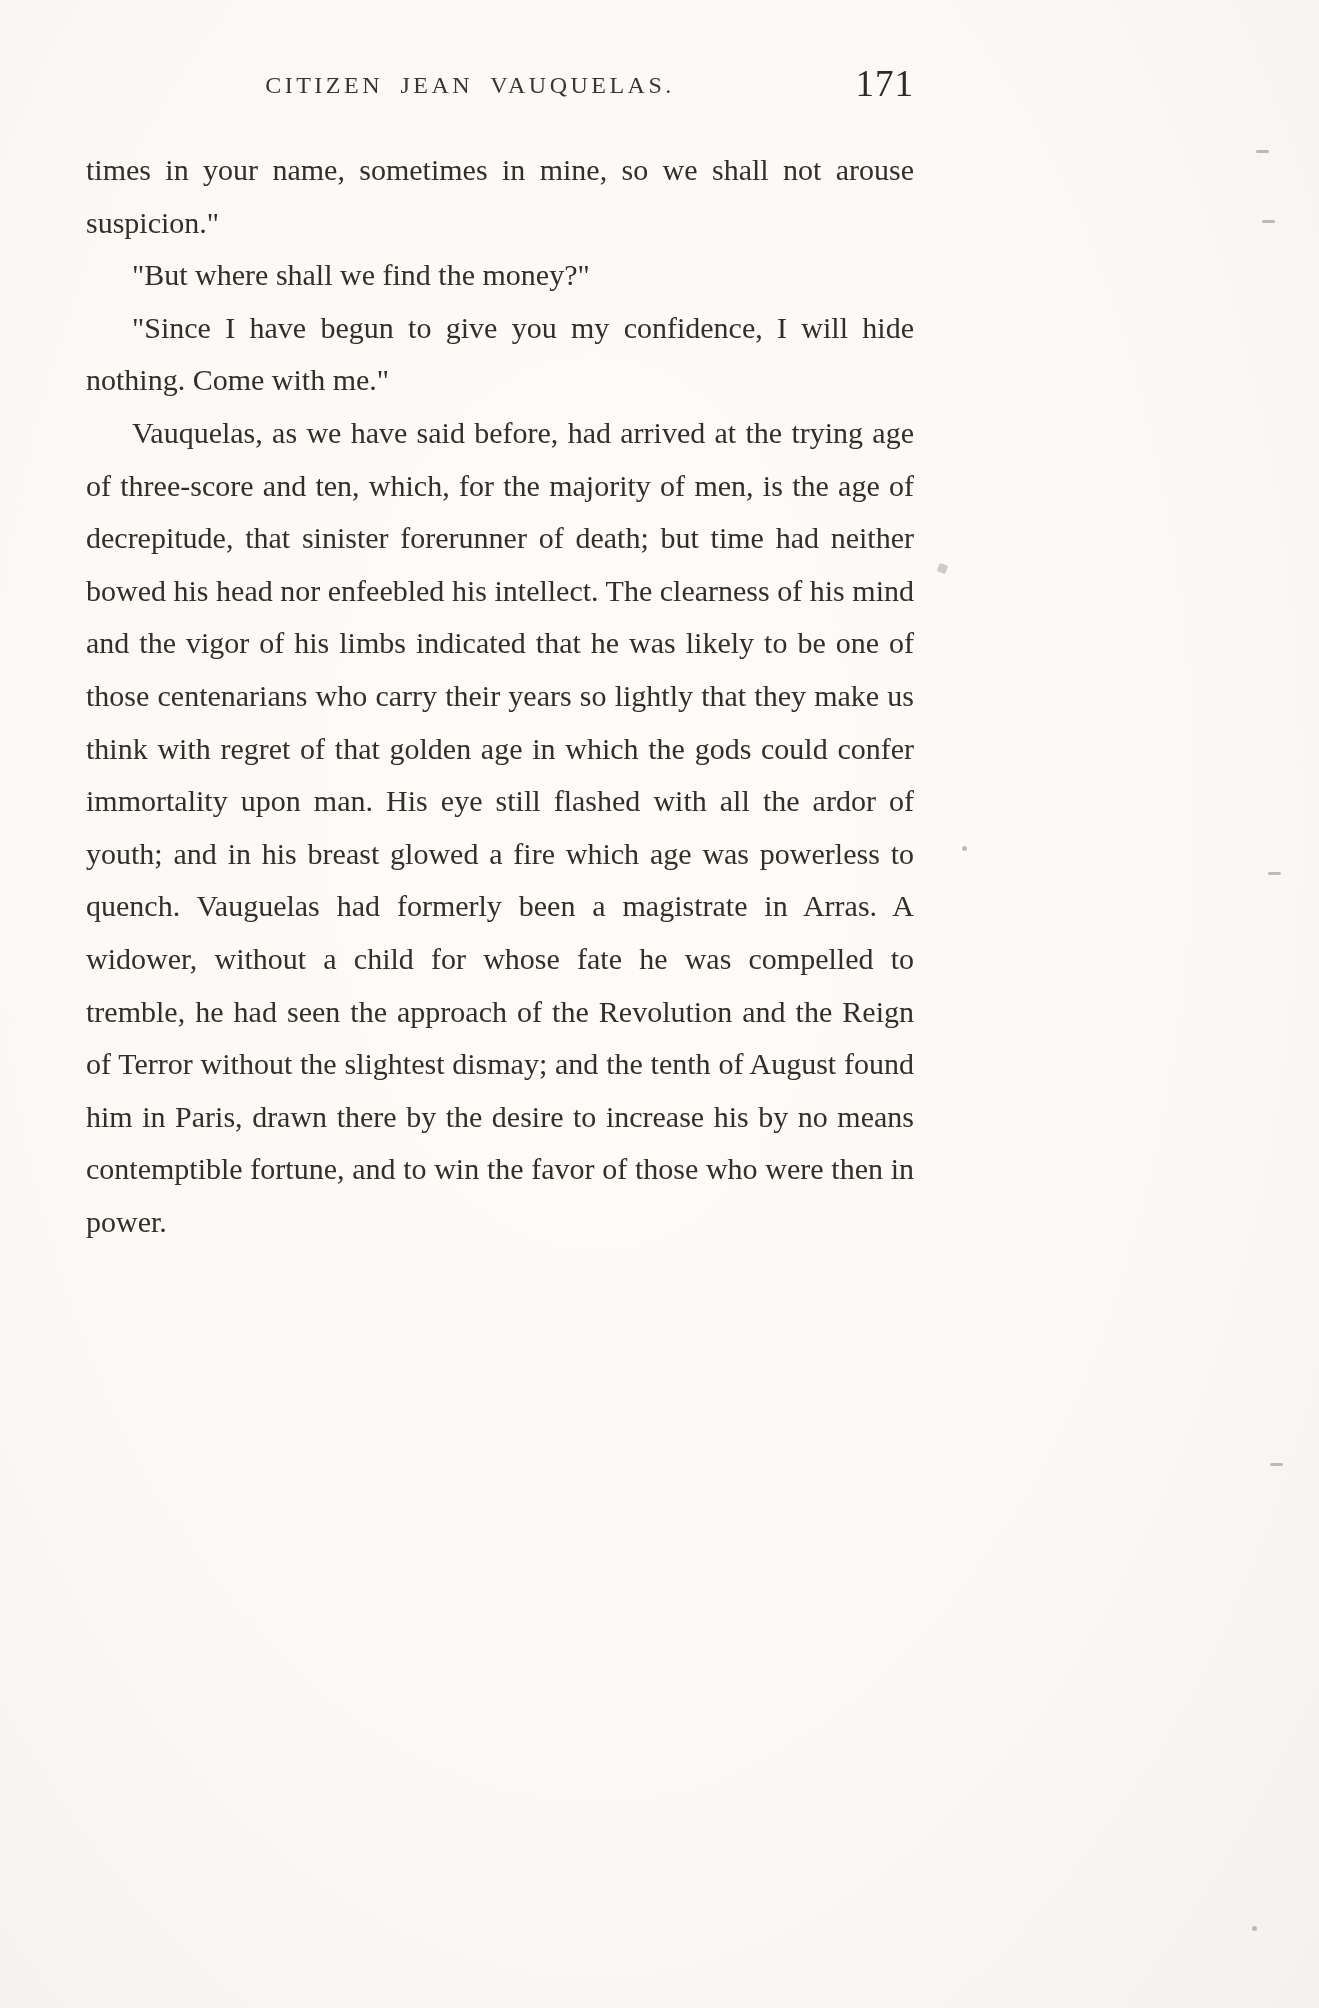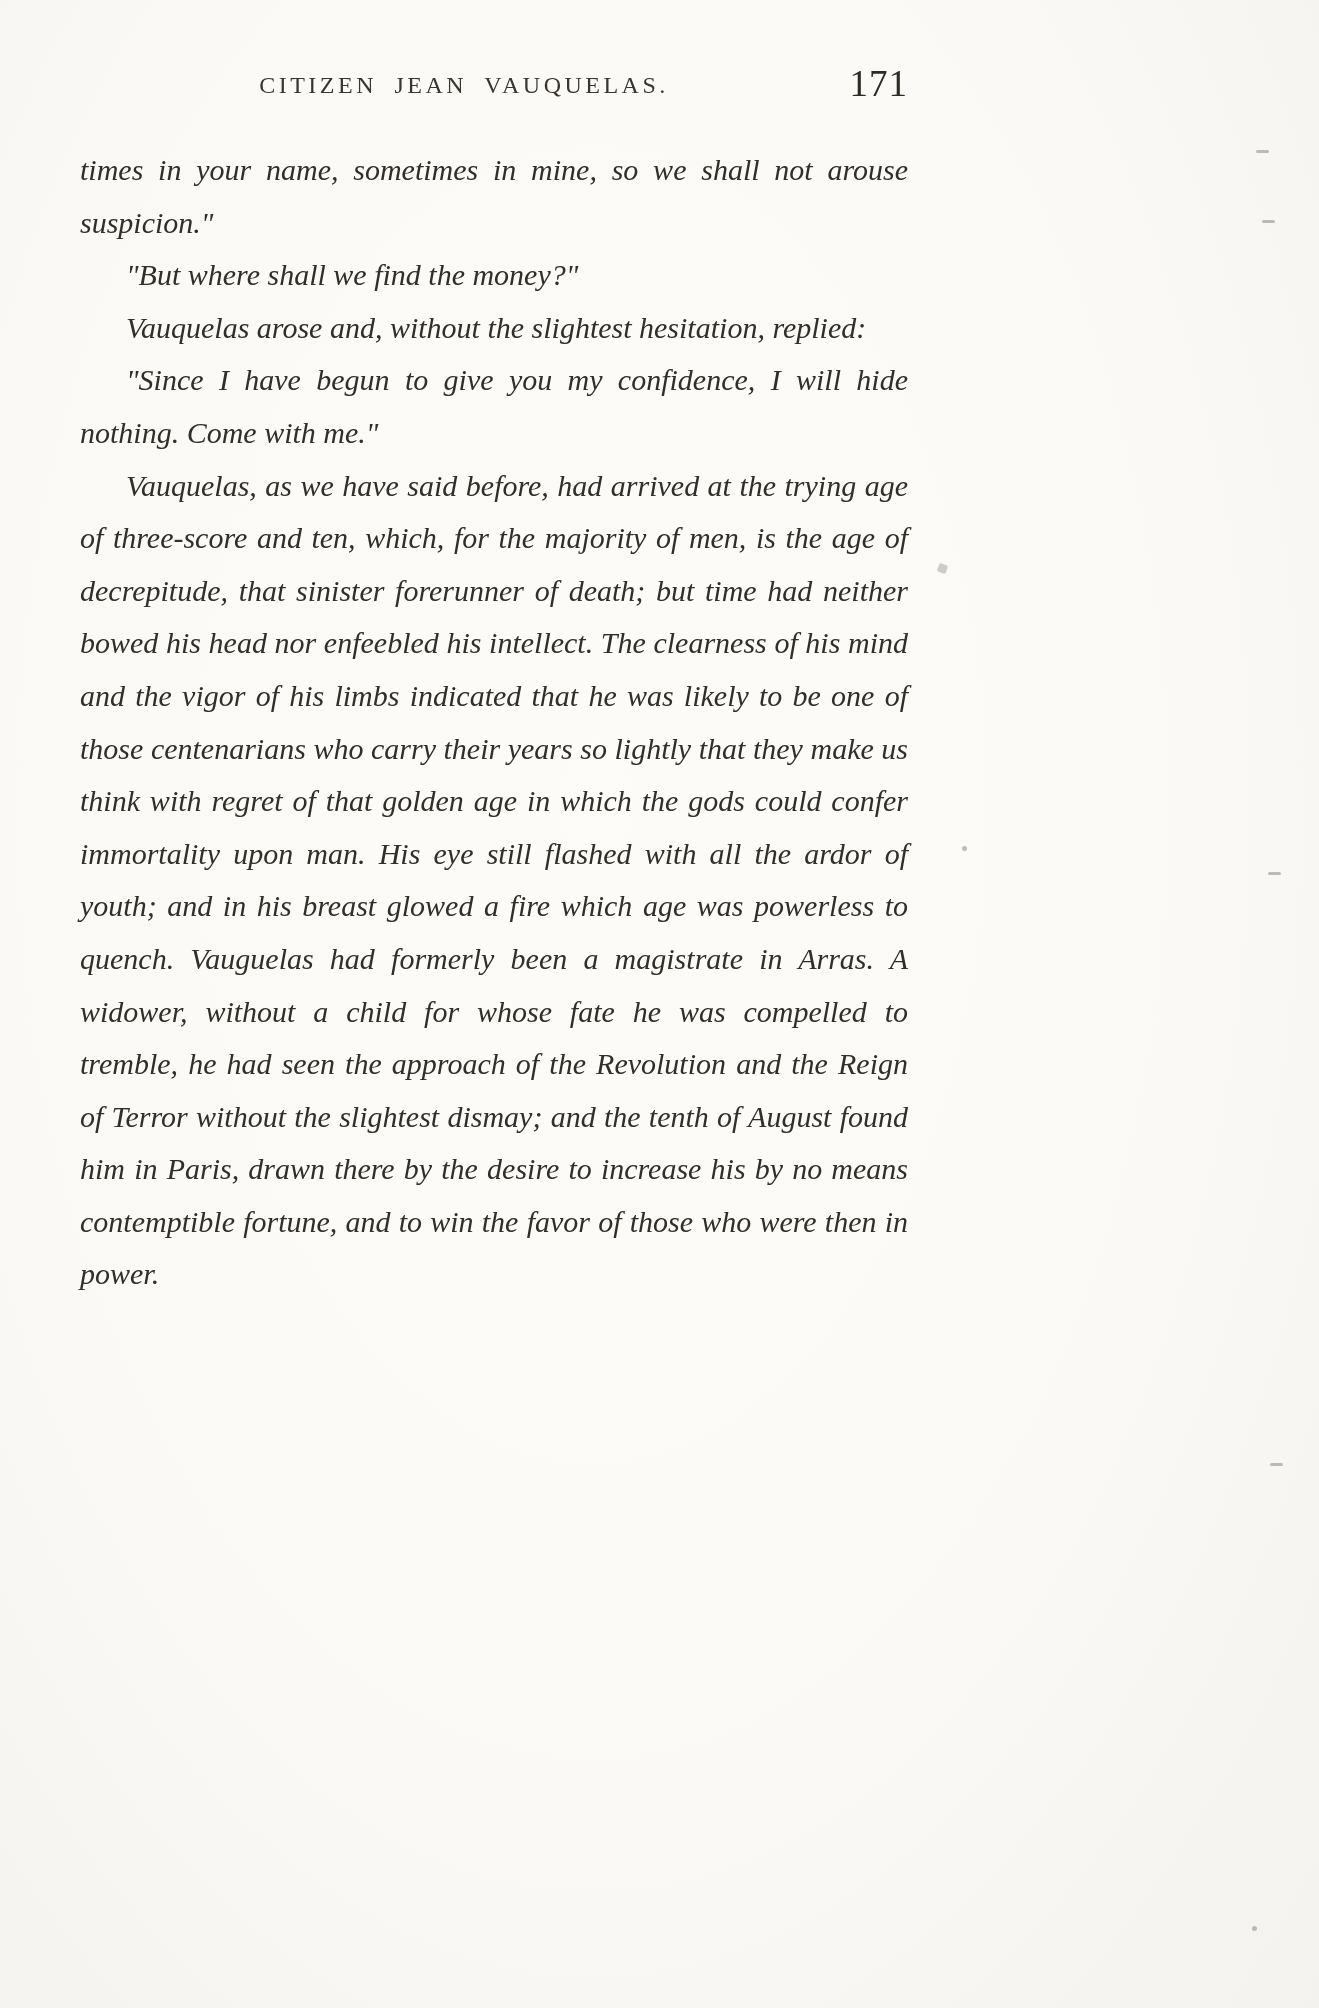--- a/index.html
+++ b/index.html
@@ -15,21 +15,21 @@
   }
   .page {
     position: absolute;
     inset: 0;
     background: radial-gradient(ellipse at 45% 40%, #fdfcf9 0%, #faf9f5 60%, #f3f2ee 100%);
     color: #322e28;
     font-family: "Liberation Serif", "DejaVu Serif", serif;
   }
   .text-col {
     position: absolute;
-    left: 80px;
+    left: 86px;
     top: 72px;
     width: 828px;
   }
   .running-header {
     position: relative;
     height: 44px;
   }
   .header-title {
     display: block;
     text-align: center;
@@ -51,21 +51,20 @@
   .body-text {
     margin-top: 28px;
     font-size: 30px;
     line-height: 52.6px;
     text-align: justify;
     color: #322e28;
   }
   .body-text p {
     margin: 0;
     text-indent: 46px;
-    font-style: italic;
   }
   .body-text p.no-indent {
     text-indent: 0;
   }
   
   .speck {
     position: absolute;
     background: #8d887e;
     opacity: 0.55;
   }
@@ -89,21 +88,20 @@
   <div class="text-col">
 
     <header class="running-header">
       <span class="header-title">CITIZEN JEAN VAUQUELAS.</span>
       <span class="page-number">171</span>
     </header>
 
     <main class="body-text">
       <p class="no-indent">times in your name, sometimes in mine, so we shall not arouse suspicion."</p>
       <p>"But where shall we find the money?"</p>
-      <p>Vauquelas arose and, without the slightest hesitation, replied:</p>
       <p>"Since I have begun to give you my confidence, I will hide nothing. Come with me."</p>
       <p>Vauquelas, as we have said before, had arrived at the trying age of three-score and ten, which, for the majority of men, is the age of decrepitude, that sinister forerunner of death; but time had neither bowed his head nor enfeebled his intellect. The clearness of his mind and the vigor of his limbs indicated that he was likely to be one of those centenarians who carry their years so lightly that they make us think with regret of that golden age in which the gods could confer immortality upon man. His eye still flashed with all the ardor of youth; and in his breast glowed a fire which age was powerless to quench. Vauguelas had formerly been a magistrate in Arras. A widower, without a child for whose fate he was compelled to tremble, he had seen the approach of the Revolution and the Reign of Terror without the slightest dismay; and the tenth of August found him in Paris, drawn there by the desire to increase his by no means contemptible fortune, and to win the favor of those who were then in power.</p>
     </main>
 
   </div>
 
   <div class="speck dash s1"></div>
   <div class="speck dash s2"></div>
   <div class="speck mark s3"></div>
   <div class="speck dot  s4"></div>

